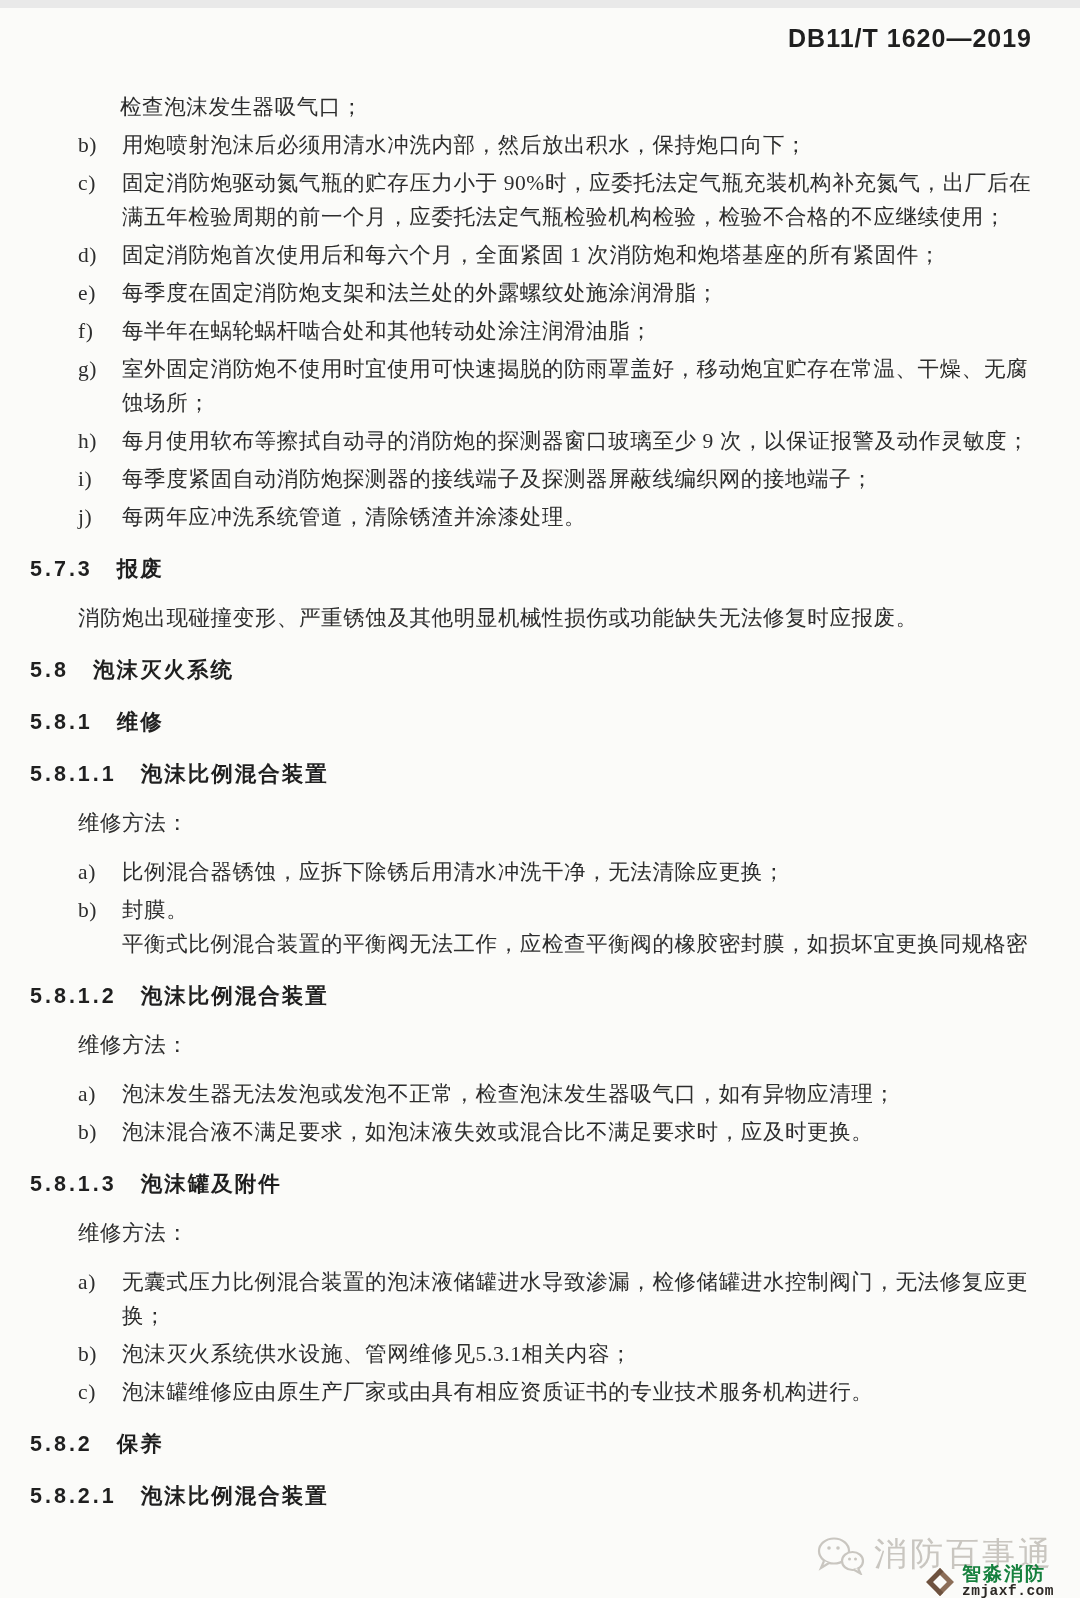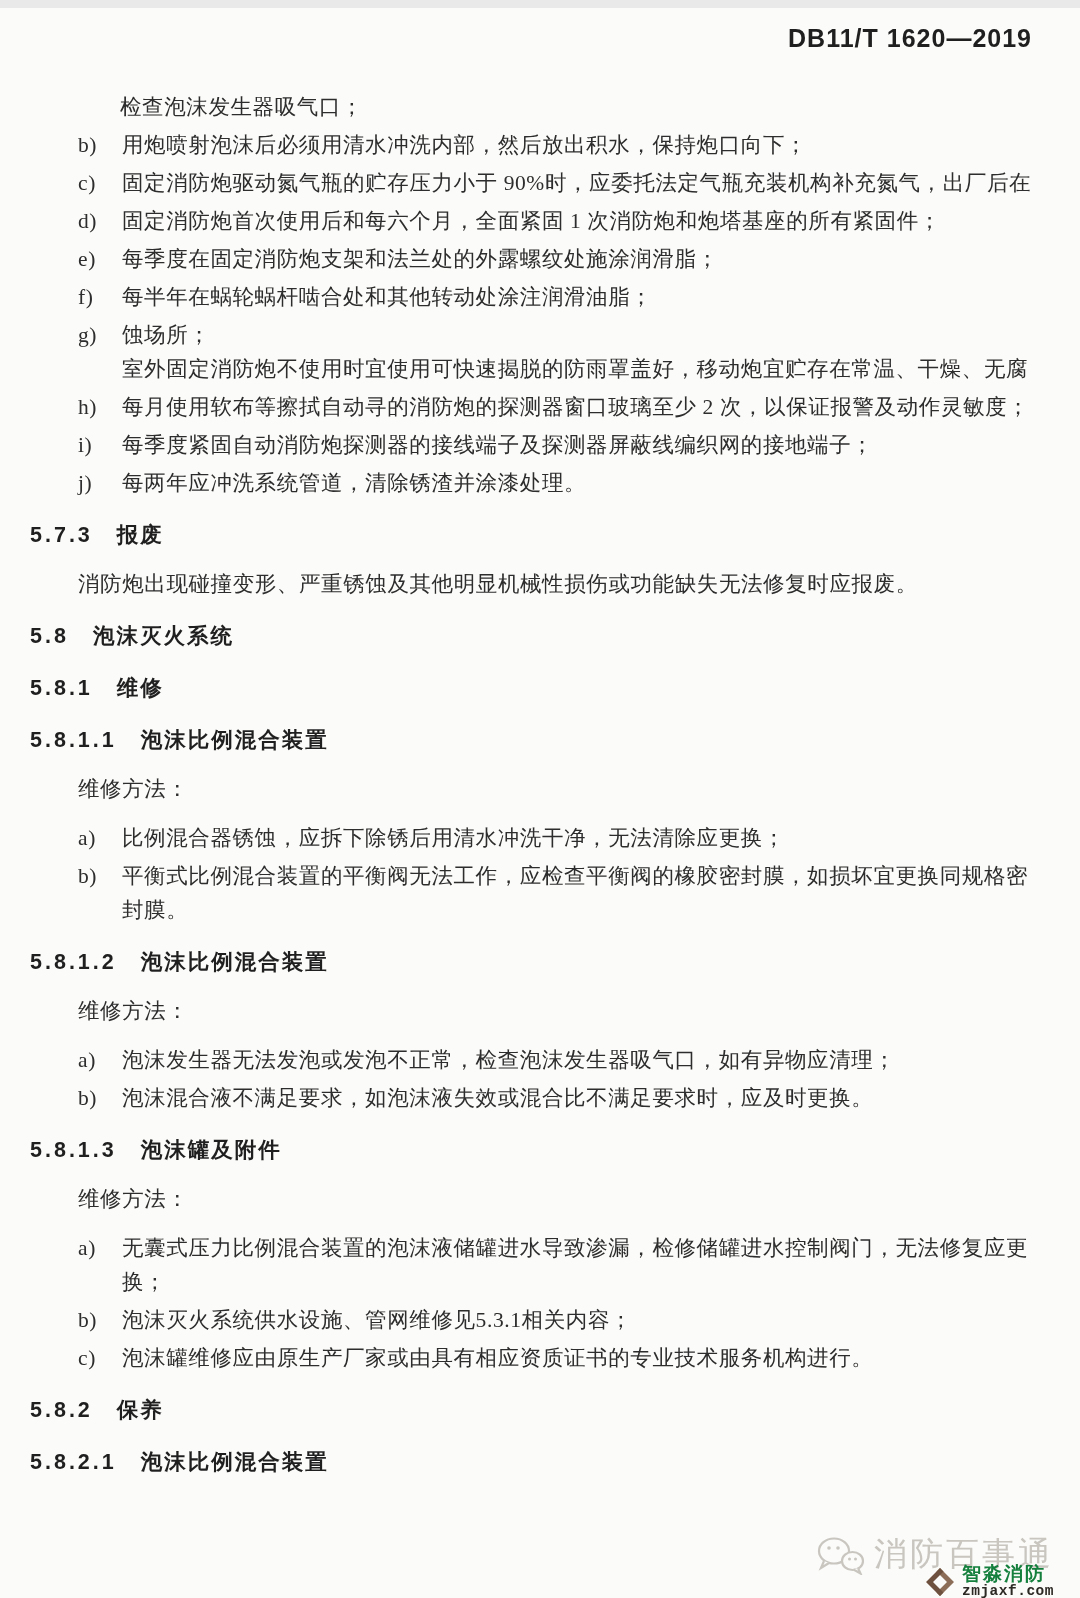--- a/index.html
+++ b/index.html
@@ -67,20 +67,21 @@
       <div class="b-list">
         <div class="label line">b)</div>
         <div>
           <div class="line">用炮喷射泡沫后必须用清水冲洗内部，然后放出积水，保持炮口向下；</div>
         </div>
       </div>
       <div class="b-list">
         <div class="label line">c)</div>
         <div>
           <div class="line">固定消防炮驱动氮气瓶的贮存压力小于 90%时，应委托法定气瓶充装机构补充氮气，出厂后在</div>
+          <div class="line">满五年检验周期的前一个月，应委托法定气瓶检验机构检验，检验不合格的不应继续使用；</div>
         </div>
       </div>
       <div class="b-list">
         <div class="label line">d)</div>
         <div>
           <div class="line">固定消防炮首次使用后和每六个月，全面紧固 1 次消防炮和炮塔基座的所有紧固件；</div>
         </div>
       </div>
       <div class="b-list">
         <div class="label line">e)</div>
@@ -90,28 +91,28 @@
       </div>
       <div class="b-list">
         <div class="label line">f)</div>
         <div>
           <div class="line">每半年在蜗轮蜗杆啮合处和其他转动处涂注润滑油脂；</div>
         </div>
       </div>
       <div class="b-list">
         <div class="label line">g)</div>
         <div>
+          <div class="line">室外固定消防炮不使用时宜使用可快速揭脱的防雨罩盖好，移动炮宜贮存在常温、干燥、无腐</div>
           <div class="line">蚀场所；</div>
-          <div class="line">室外固定消防炮不使用时宜使用可快速揭脱的防雨罩盖好，移动炮宜贮存在常温、干燥、无腐</div>
         </div>
       </div>
       <div class="b-list">
         <div class="label line">h)</div>
         <div>
-          <div class="line">每月使用软布等擦拭自动寻的消防炮的探测器窗口玻璃至少 2 次，以保证报警及动作灵敏度；</div>
+          <div class="line">每月使用软布等擦拭自动寻的消防炮的探测器窗口玻璃至少 9 次，以保证报警及动作灵敏度；</div>
         </div>
       </div>
       <div class="b-list">
         <div class="label line">i)</div>
         <div>
           <div class="line">每季度紧固自动消防炮探测器的接线端子及探测器屏蔽线编织网的接地端子；</div>
         </div>
       </div>
       <div class="b-list">
         <div class="label line">j)</div>
@@ -131,22 +132,22 @@
       </div>
       <div class="b-list">
         <div class="label line">a)</div>
         <div>
           <div class="line">比例混合器锈蚀，应拆下除锈后用清水冲洗干净，无法清除应更换；</div>
         </div>
       </div>
       <div class="b-list">
         <div class="label line">b)</div>
         <div>
+          <div class="line">封膜。</div>
           <div class="line">平衡式比例混合装置的平衡阀无法工作，应检查平衡阀的橡胶密封膜，如损坏宜更换同规格密</div>
-          <div class="line">封膜。</div>
         </div>
       </div>
       <div class="b-heading"><span class="num">5.8.1.2</span><span class="ttl">泡沫比例混合装置</span></div>
       <div class="b-para">
         <div class="line">维修方法：</div>
       </div>
       <div class="b-list">
         <div class="label line">a)</div>
         <div>
           <div class="line">泡沫发生器无法发泡或发泡不正常，检查泡沫发生器吸气口，如有异物应清理；</div>

